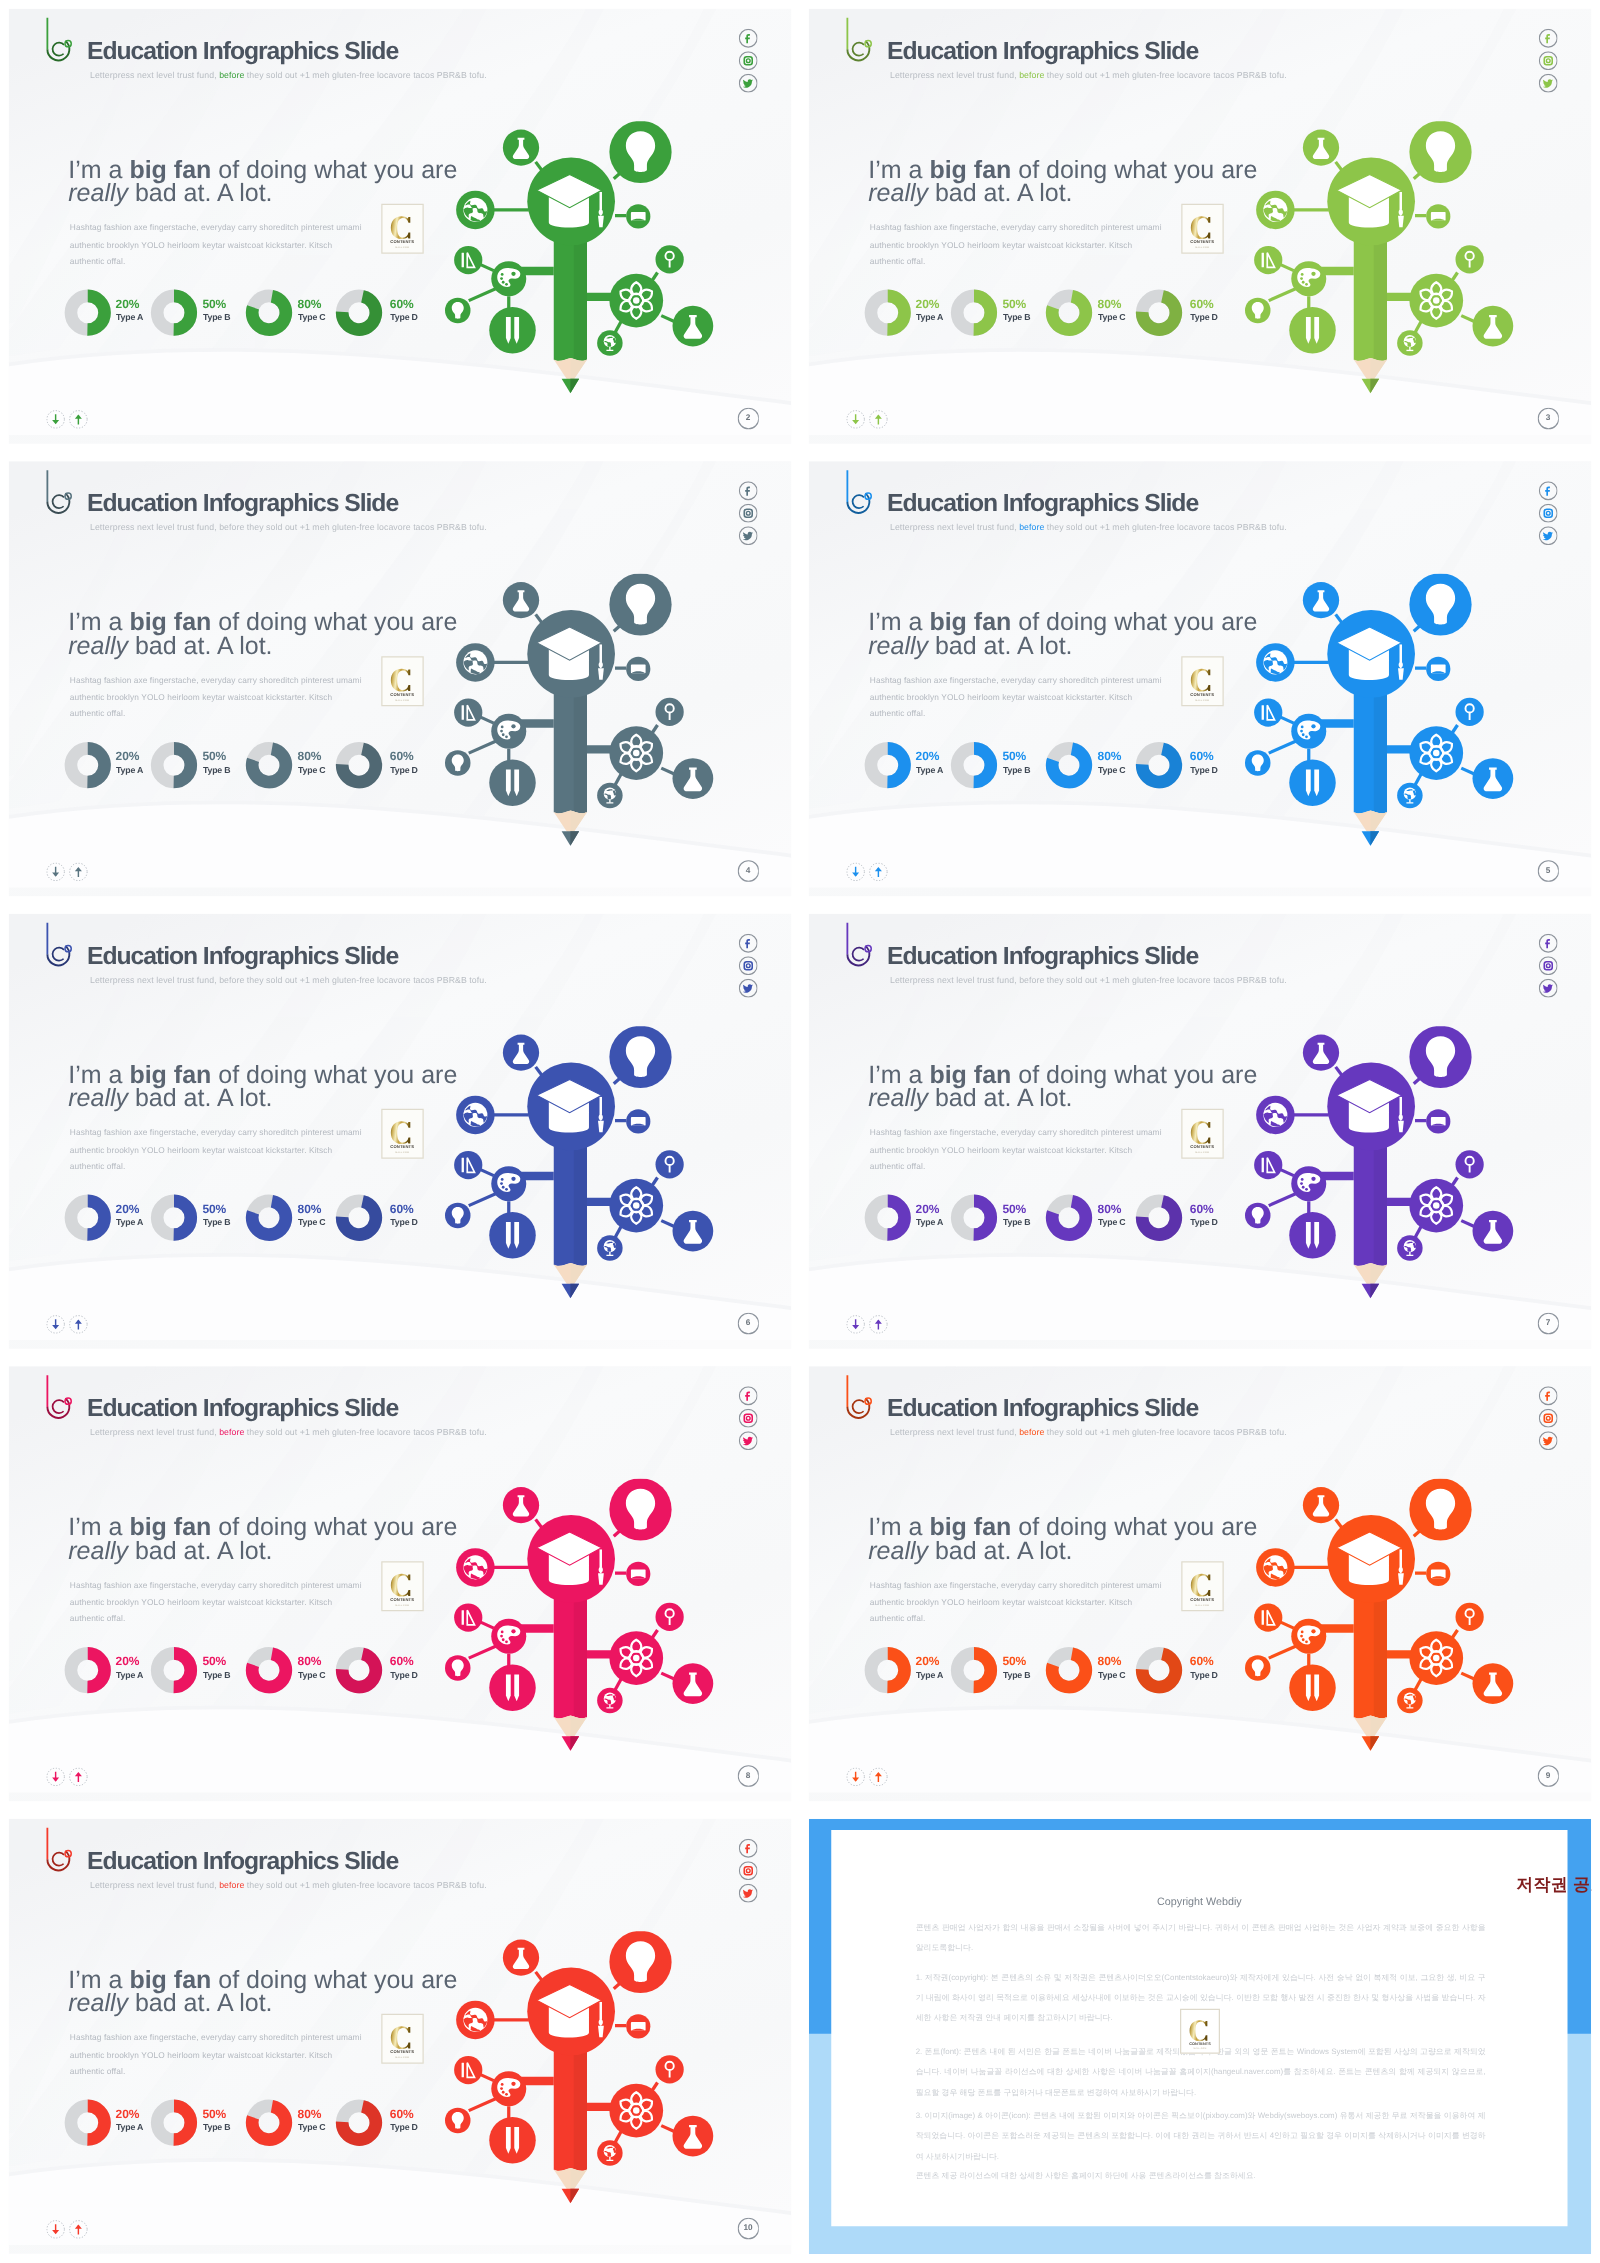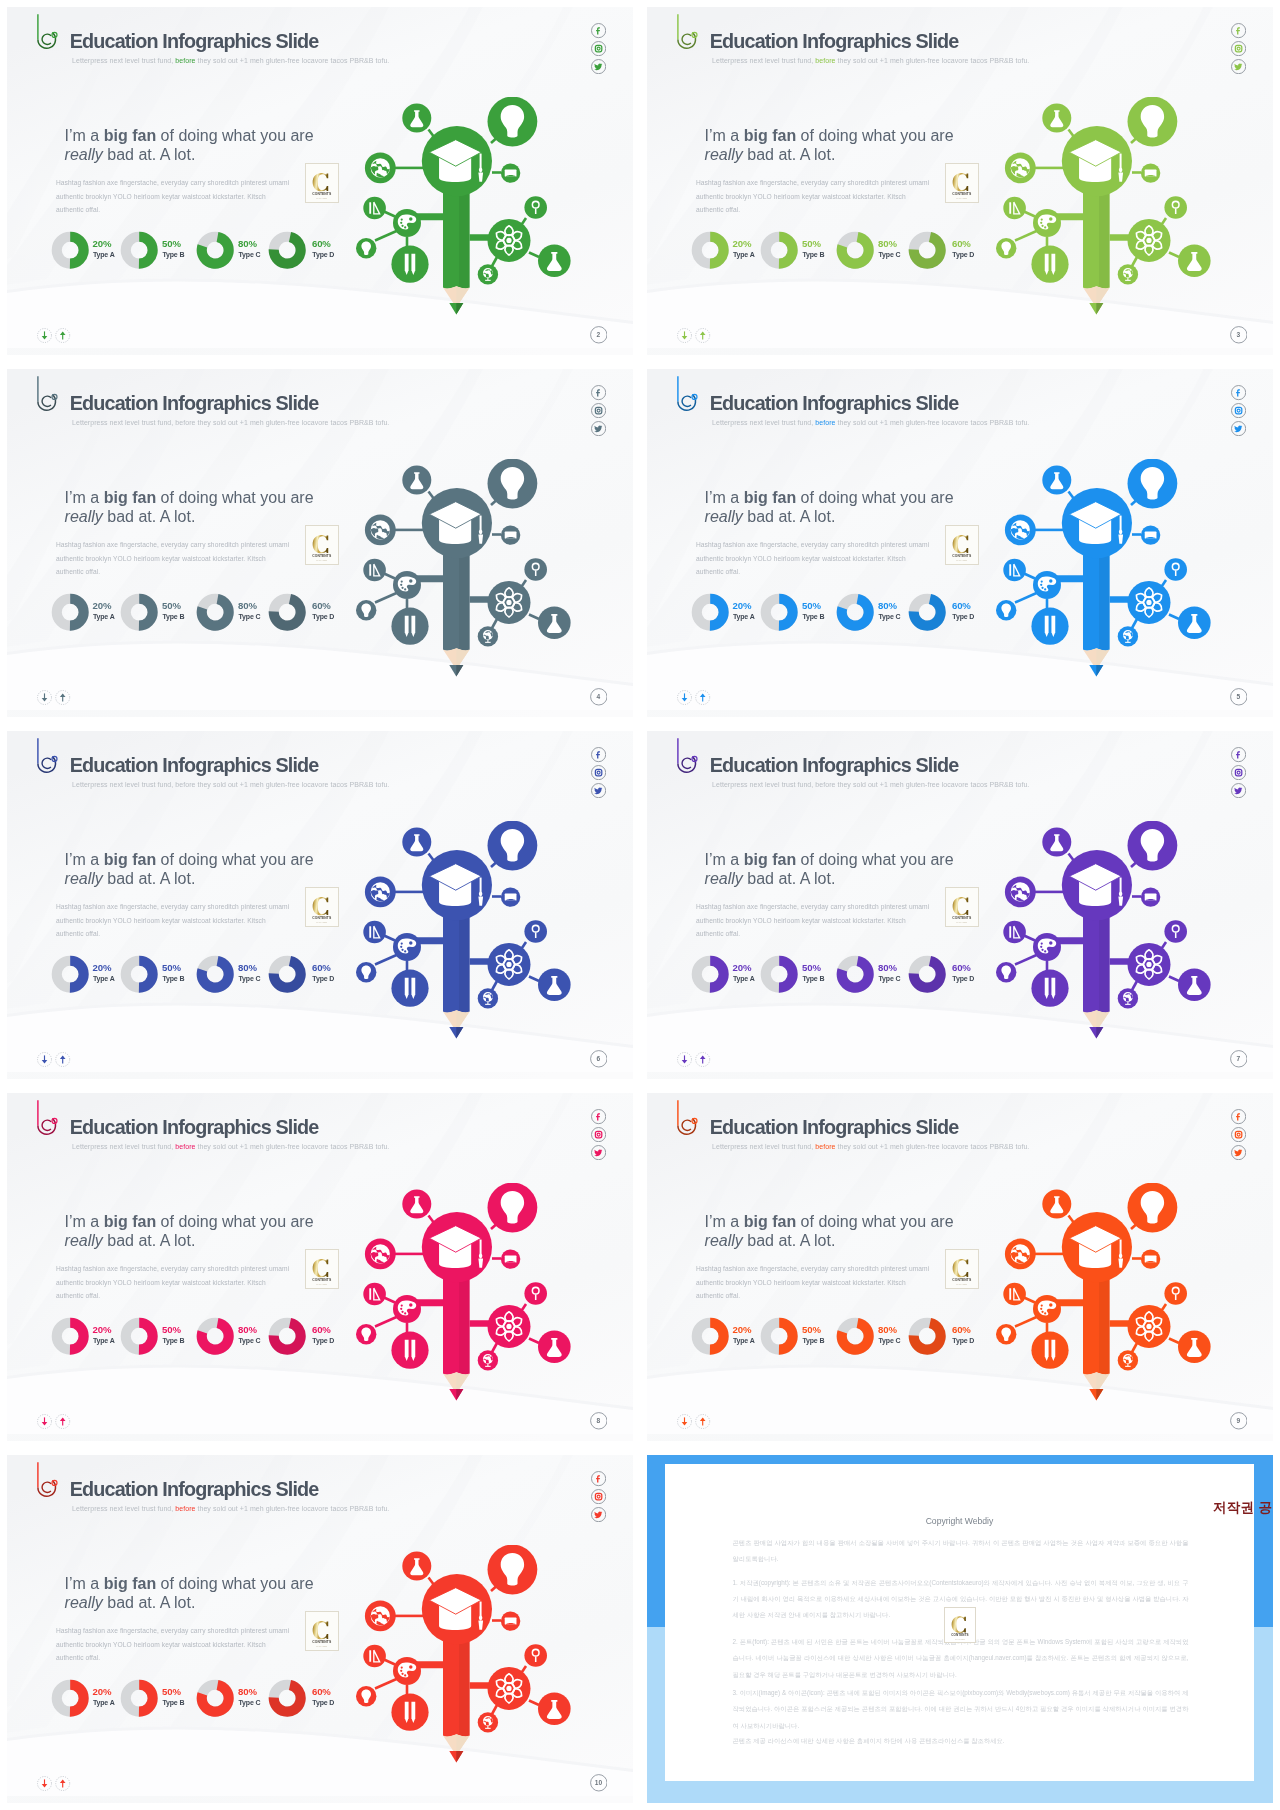--- a/index.html
+++ b/index.html
@@ -11,22 +11,22 @@
   .slide{position:absolute;left:7px;top:7px;width:626px;height:348px;overflow:hidden;
          background:#fafafb;}
   .bgsvg{position:absolute;left:0;top:0;}
   .logo{position:absolute;left:27px;top:5px;}
   .title{position:absolute;left:62.7px;top:22.7px;font-size:19.8px;font-weight:bold;color:#4b5460;
          letter-spacing:-0.85px;white-space:nowrap;line-height:23px;}
   .subtitle{position:absolute;left:65px;top:48.5px;font-size:7px;color:#b8bdc3;
             white-space:nowrap;letter-spacing:0.05px;line-height:9px;}
   .social{position:absolute;left:584px;top:16.4px;}
   .sicon{position:absolute;width:15.2px;height:15.2px;}
-  .headline{position:absolute;left:47.6px;top:120px;font-size:16px;color:#5a6471;
-            line-height:18.7px;white-space:nowrap;margin-left:10px;}
+  .headline{position:absolute;left:47.6px;top:120px;font-size:20px;color:#5a6471;
+            line-height:18.7px;white-space:nowrap;}
   .headline b{font-weight:bold;}
   .headline i{font-style:italic;}
   .bodytext{position:absolute;left:48.9px;top:169px;width:237px;font-size:6.65px;color:#b4b9c0;
             line-height:13.7px;letter-spacing:0.08px;}
   .goldbox{position:absolute;left:298.4px;top:155.9px;width:33.2px;height:39.9px;
            border:0.8px solid #dfdbcd;background:#fcfcf9;box-sizing:border-box;}
   .donutrow{position:absolute;left:43.6px;top:224.1px;}
   .dsvg{position:absolute;top:0;}
   .dpct{position:absolute;font-size:9.6px;font-weight:bold;letter-spacing:-0.1px;line-height:9.3px;}
   .dtype{position:absolute;font-size:7.0px;font-weight:bold;color:#3f4854;letter-spacing:-0.15px;line-height:6.6px;white-space:nowrap;}

